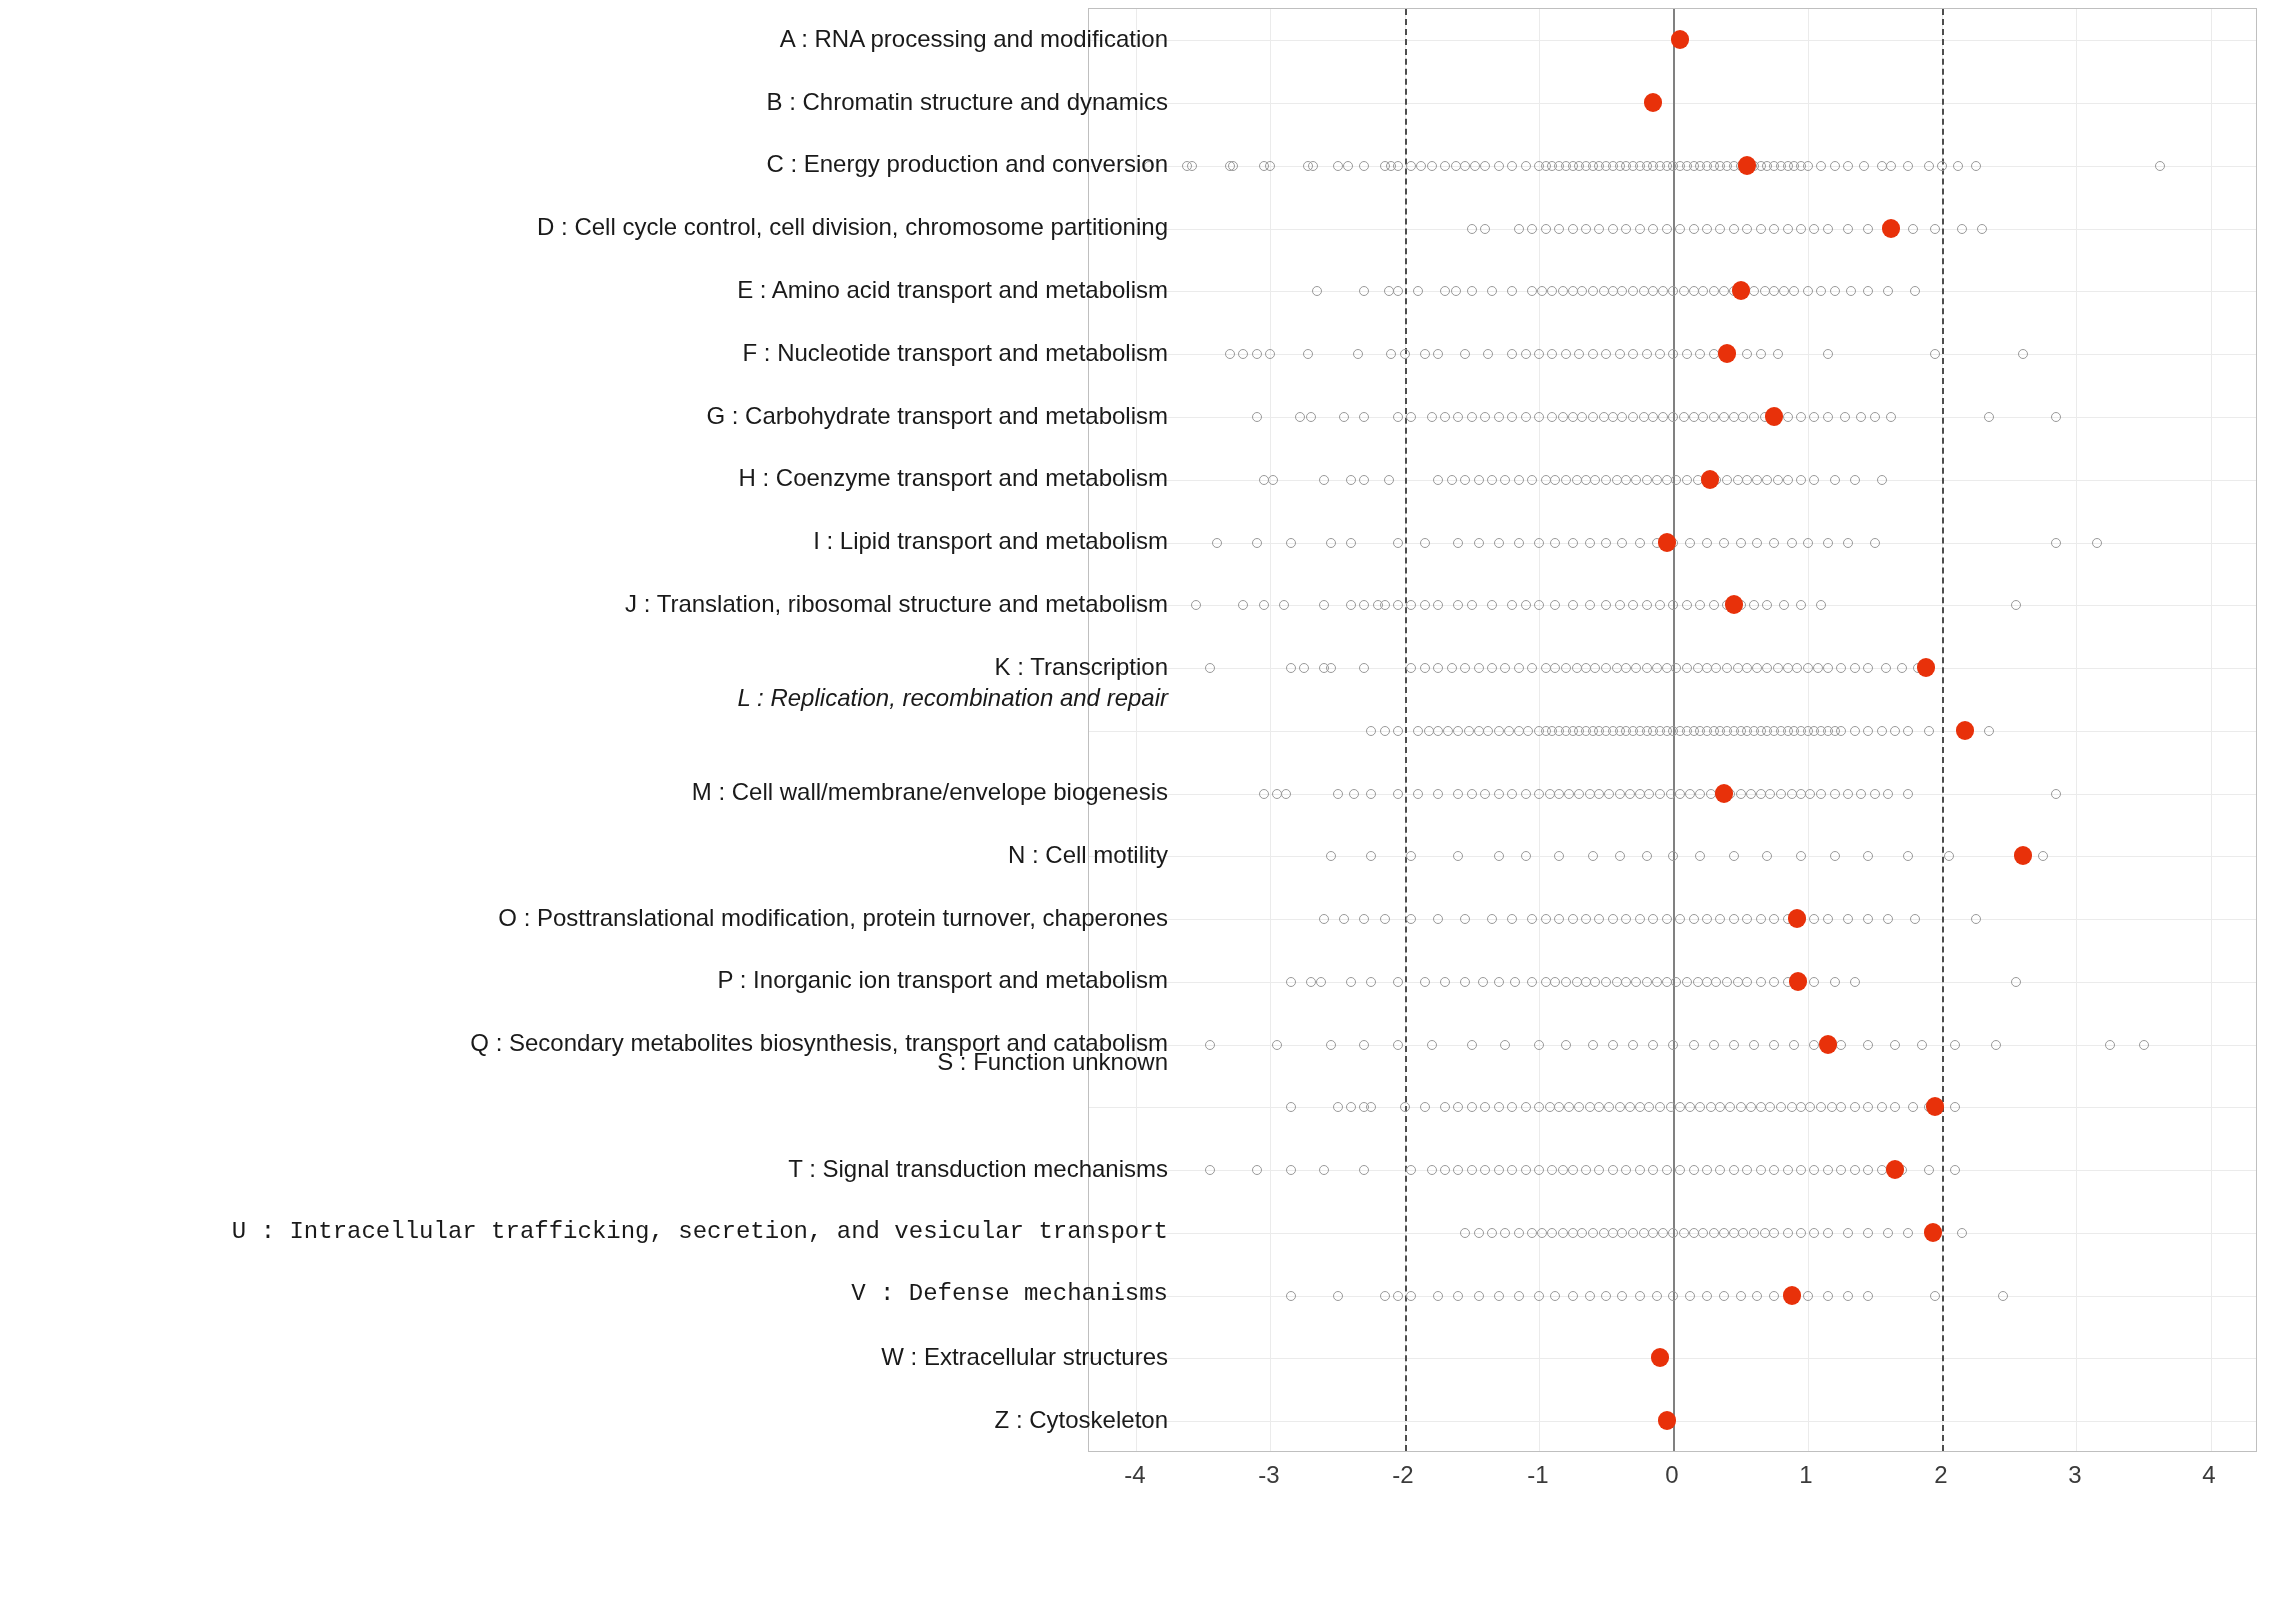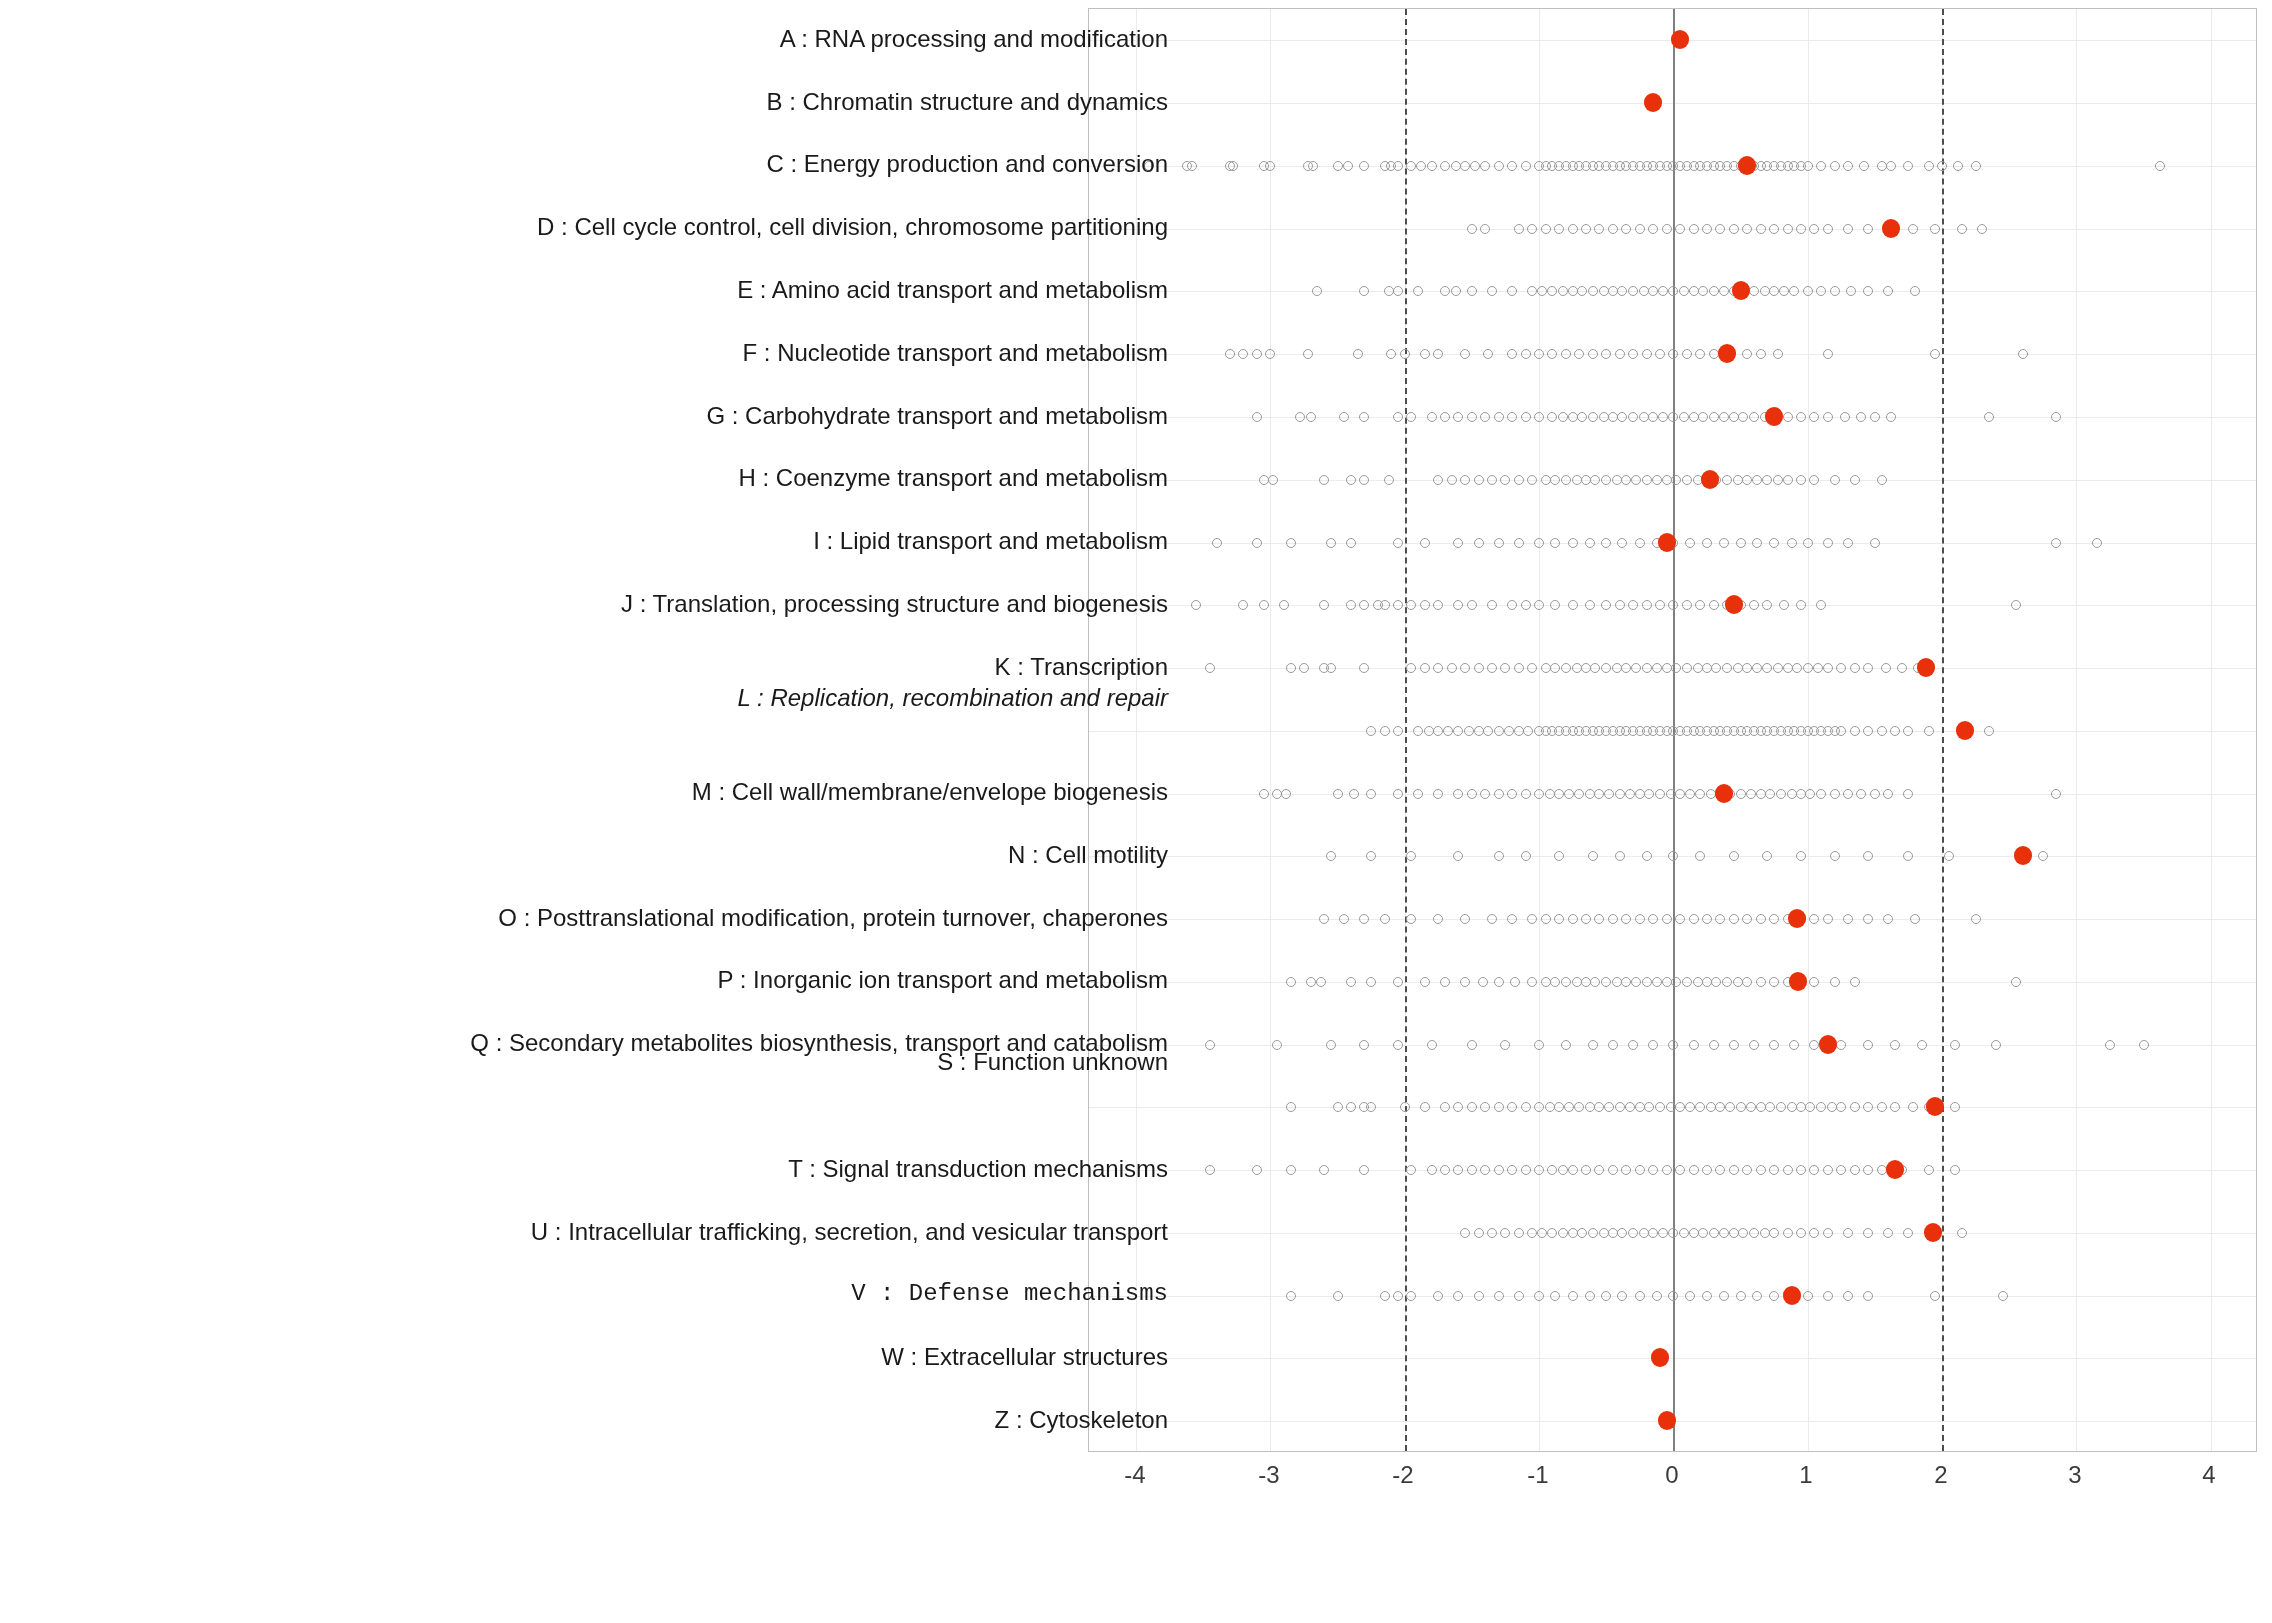--- a/index.html
+++ b/index.html
@@ -1038,31 +1038,31 @@
   <div id="y-labels">
       <div class="cat-label" style="top: 39px;">A : RNA processing and modification</div>
       <div class="cat-label" style="top: 102px;">B : Chromatin structure and dynamics</div>
       <div class="cat-label" style="top: 164px;">C : Energy production and conversion</div>
       <div class="cat-label" style="top: 227px;">D : Cell cycle control, cell division, chromosome partitioning</div>
       <div class="cat-label" style="top: 290px;">E : Amino acid transport and metabolism</div>
       <div class="cat-label" style="top: 353px;">F : Nucleotide transport and metabolism</div>
       <div class="cat-label" style="top: 416px;">G : Carbohydrate transport and metabolism</div>
       <div class="cat-label" style="top: 478px;">H : Coenzyme transport and metabolism</div>
       <div class="cat-label" style="top: 541px;">I : Lipid transport and metabolism</div>
-      <div class="cat-label" style="top: 604px;">J : Translation, processing structure and biogenesis</div>
+      <div class="cat-label" style="top: 604px;">J : Translation, ribosomal structure and metabolism</div>
       <div class="cat-label" style="top: 667px;">K : Transcription</div>
       <div class="cat-label" style="top: 698px; font-style: italic;">L : Replication, recombination and repair</div>
       <div class="cat-label" style="top: 792px;">M : Cell wall/membrane/envelope biogenesis</div>
       <div class="cat-label" style="top: 855px;">N : Cell motility</div>
       <div class="cat-label" style="top: 918px;">O : Posttranslational modification, protein turnover, chaperones</div>
       <div class="cat-label" style="top: 980px;">P : Inorganic ion transport and metabolism</div>
       <div class="cat-label" style="top: 1043px;">Q : Secondary metabolites biosynthesis, transport and catabolism</div>
       <div class="cat-label" style="top: 1062px;">S : Function unknown</div>
       <div class="cat-label" style="top: 1169px;">T : Signal transduction mechanisms</div>
-      <div class="cat-label" style="top: 1232px;">U : Intracellular trafficking, secretion, and vesicular transport</div>
+      <div class="cat-label" style="top: 1232px; font-family: Liberation Mono, monospace;">U : Intracellular trafficking, secretion, and vesicular transport</div>
       <div class="cat-label" style="top: 1294px; font-family: Liberation Mono, monospace;">V : Defense mechanisms</div>
       <div class="cat-label" style="top: 1357px;">W : Extracellular structures</div>
       <div class="cat-label" style="top: 1420px;">Z : Cytoskeleton</div>
     </div>
   <div id="x-labels">
       <div class="x-tick-label" style="left: 1135px;">-4</div>
       <div class="x-tick-label" style="left: 1269px;">-3</div>
       <div class="x-tick-label" style="left: 1403px;">-2</div>
       <div class="x-tick-label" style="left: 1538px;">-1</div>
       <div class="x-tick-label" style="left: 1672px;">0</div>

